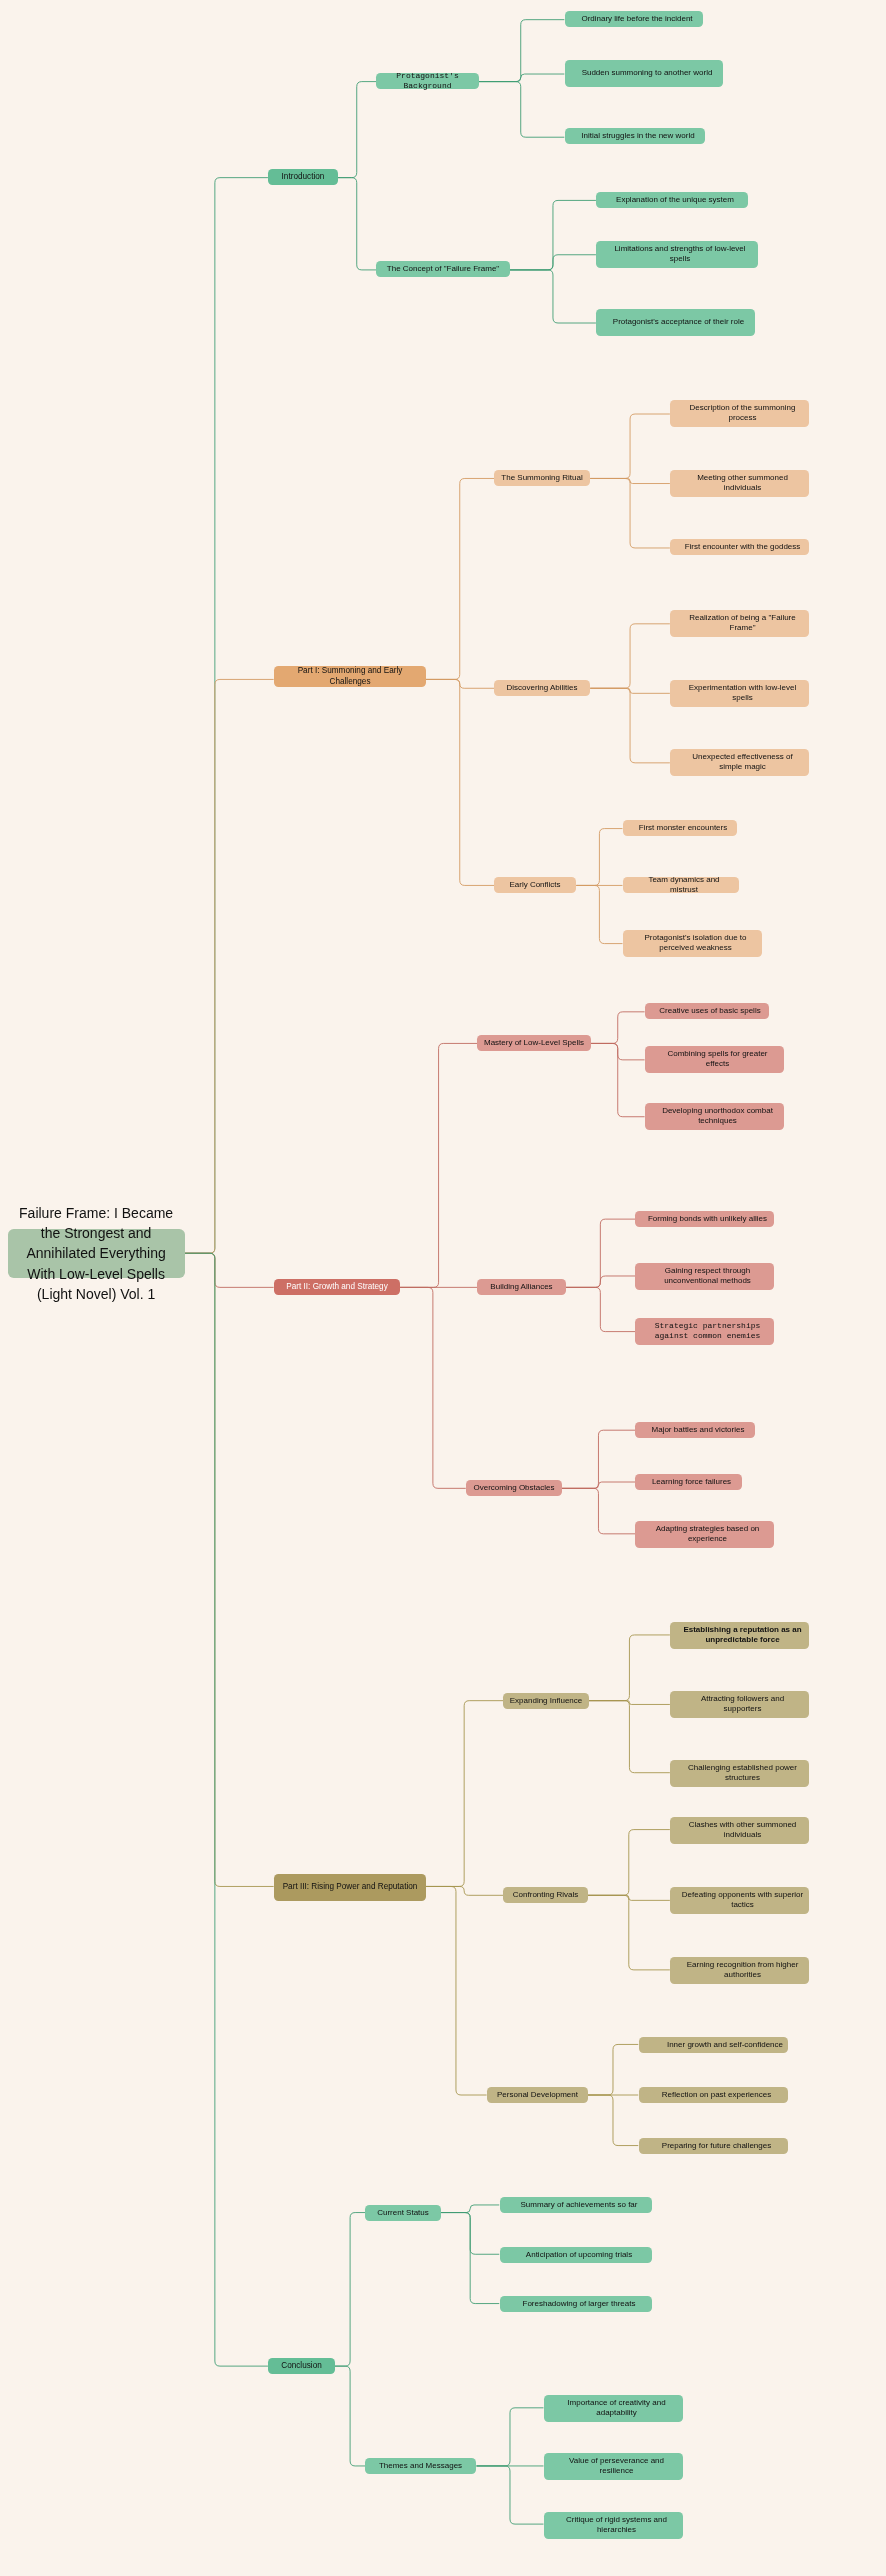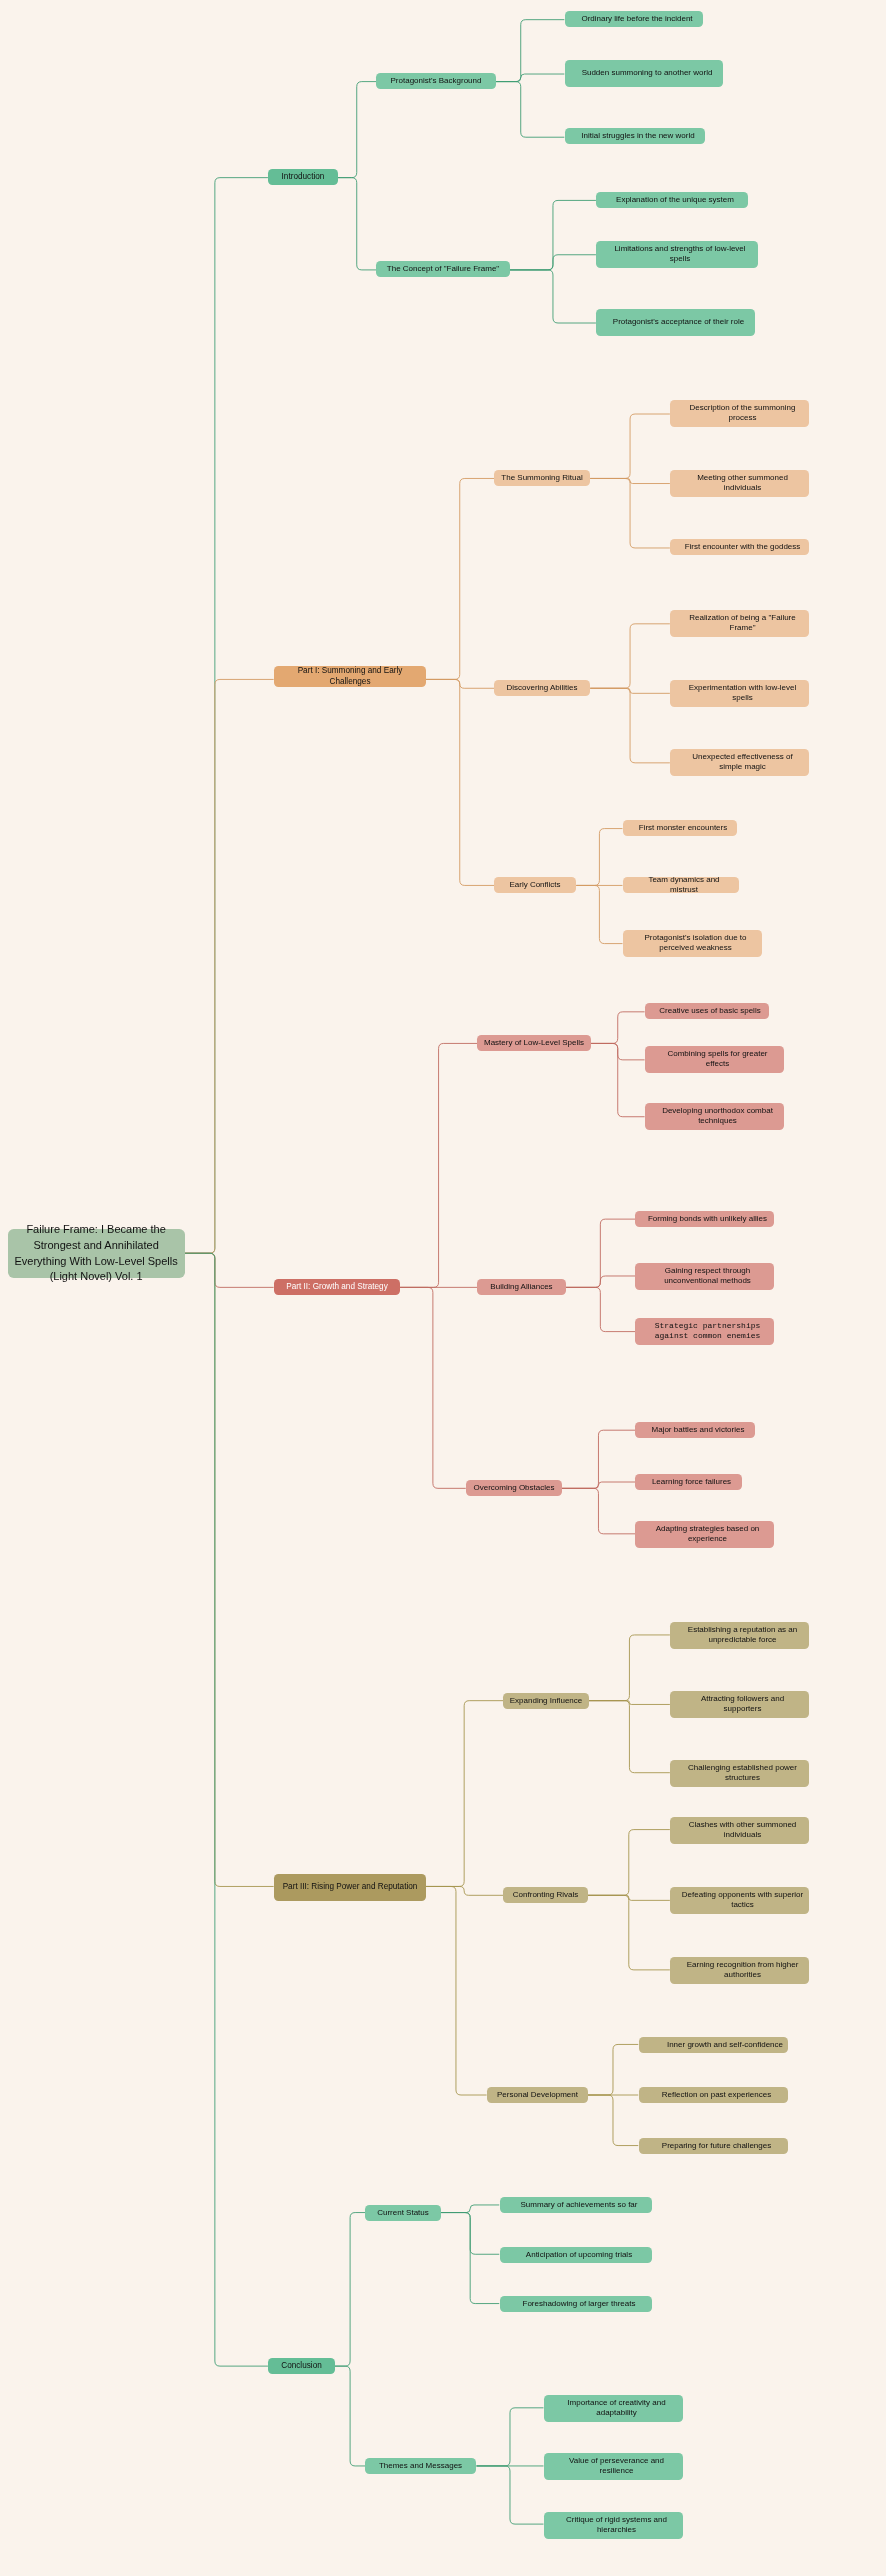--- a/index.html
+++ b/index.html
@@ -32,21 +32,21 @@
     align-items: center;
     justify-content: center;
     text-align: center;
     border-radius: 4.4px;
     padding: 2.5px 5px;
     line-height: 1.32;
     color: #111111;
   }
   .node.root {
     border-radius: 5.7px;
-    font-size: 11px;
+    font-size: 14px;
     line-height: 1.45;
   }
   .node.lvl1 { font-size: 8.2px; }
   .node.lvl2 { font-size: 8px; }
   .node.lvl3 { font-size: 8px; padding-left: 11px; }
   .node.white-text { color: #ffffff; }
 </style>
 </head>
 <body>
 
@@ -110,21 +110,21 @@
       <path d="M 754 3901 L 860 3901" fill="none" stroke="#3f9c74" stroke-width="1.4"></path>
       <path d="M 754 3901 L 799 3901 Q 807 3901 807 3909 L 807 3985 Q 807 3993 815 3993 L 860 3993" fill="none" stroke="#3f9c74" stroke-width="1.4"></path>
     </svg>
   <div id="nodes">
       <div class="node root" style="left: 7.6px; top: 1229px; width: 177px; height: 49px; background: rgb(169, 196, 168);">
         <span>Failure Frame: I Became the Strongest and Annihilated Everything With Low-Level Spells (Light Novel) Vol. 1</span>
       </div>
       <div class="node lvl1" style="left: 268px; top: 169px; width: 70px; height: 16.4px; background: rgb(100, 189, 150);">
         <span>Introduction</span>
       </div>
-      <div class="node lvl2" style="left: 376px; top: 73px; width: 120px; height: 16.4px; background: rgb(124, 200, 165);">
+      <div class="node lvl2" style="left: 376px; top: 73px; width: 103px; height: 16.4px; background: rgb(124, 200, 165); font-family: Liberation Mono, monospace;">
         <span>Protagonist's Background</span>
       </div>
       <div class="node lvl3" style="left: 565px; top: 10.7px; width: 138px; height: 16.4px; background: rgb(124, 200, 165);">
         <span>Ordinary life before the incident</span>
       </div>
       <div class="node lvl3" style="left: 565px; top: 60px; width: 158px; height: 26.6px; background: rgb(124, 200, 165);">
         <span>Sudden summoning to another world</span>
       </div>
       <div class="node lvl3" style="left: 565px; top: 128px; width: 140px; height: 16.4px; background: rgb(124, 200, 165);">
         <span>Initial struggles in the new world</span>
@@ -218,21 +218,21 @@
       </div>
       <div class="node lvl3" style="left: 635px; top: 1521px; width: 139px; height: 26.6px; background: rgb(220, 154, 146);">
         <span>Adapting strategies based on experience</span>
       </div>
       <div class="node lvl1" style="left: 274px; top: 1874px; width: 152px; height: 26.6px; background: rgb(172, 154, 95);">
         <span>Part III: Rising Power and Reputation</span>
       </div>
       <div class="node lvl2" style="left: 503px; top: 1693px; width: 86px; height: 16.4px; background: rgb(192, 180, 134);">
         <span>Expanding Influence</span>
       </div>
-      <div class="node lvl3" style="left: 670px; top: 1622px; width: 139px; height: 26.6px; background: rgb(192, 180, 134);">
+      <div class="node lvl3" style="left: 670px; top: 1622px; width: 139px; height: 26.6px; background: rgb(192, 180, 134); font-weight: bold;">
         <span>Establishing a reputation as an unpredictable force</span>
       </div>
       <div class="node lvl3" style="left: 670px; top: 1691px; width: 139px; height: 26.6px; background: rgb(192, 180, 134);">
         <span>Attracting followers and supporters</span>
       </div>
       <div class="node lvl3" style="left: 670px; top: 1760px; width: 139px; height: 26.6px; background: rgb(192, 180, 134); justify-content: flex-end;">
         <span>Challenging established power structures</span>
       </div>
       <div class="node lvl2" style="left: 503px; top: 1887px; width: 85px; height: 16.4px; background: rgb(192, 180, 134);">
         <span>Confronting Rivals</span>

